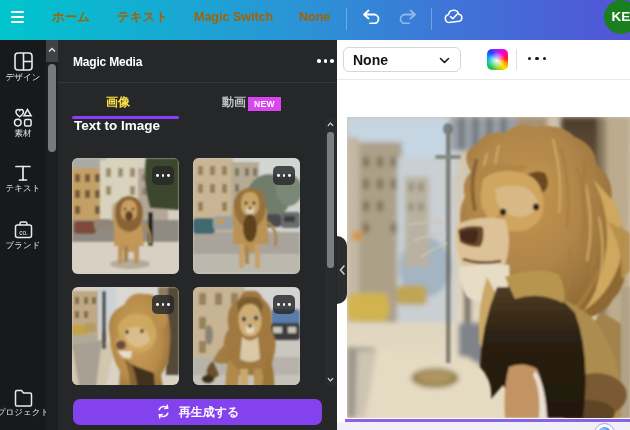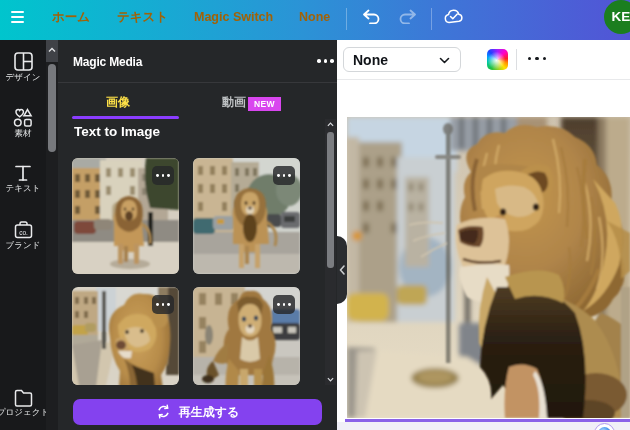--- a/index.html
+++ b/index.html
@@ -26,21 +26,21 @@
   
   #panel { left:58px; top:40px; width:279px; height:390px; background:#252729; }
   #ptitle { position:absolute; left:15px; top:0; height:42px; line-height:44px; color:#fff; font-weight:bold; font-size:12px; letter-spacing:-0.2px; }
   .hdots { position:absolute; display:flex; gap:3px; }
   .hdots i { width:3.5px; height:3.5px; border-radius:50%; background:#fff; }
   #pdivider { position:absolute; left:0; top:42px; width:279px; height:1px; background:#37383b; }
   .tabtxt { position:absolute; top:49px; height:28px; line-height:27px; font-size:12px; font-weight:bold; }
   #tabline { position:absolute; left:14px; top:76px; width:107px; height:2.5px; border-radius:2px; background:#8b3dff; }
   .newbadge { position:absolute; left:190px; top:57px; width:33px; height:14px; background:#d946ef; border-radius:0;
       color:#fff; font-size:8.5px; font-weight:bold; text-align:center; line-height:14px; letter-spacing:0.4px; }
-  #ttimg { position:absolute; left:16px; top:84px; color:#fff; font-weight:bold; font-size:13.5px; }
+  #ttimg { position:absolute; left:16px; top:78px; color:#fff; font-weight:bold; font-size:13.5px; }
   .thumb-img { position:absolute; width:107px; height:116px; border-radius:6px; overflow:hidden; }
   .tdots { position:absolute; width:22px; height:19px; background:rgba(38,39,42,0.82); border-radius:5px;
       display:flex; align-items:center; justify-content:center; gap:3px; }
   .tdots i { width:2.8px; height:2.8px; border-radius:50%; background:#fff; }
   #pscroll { position:absolute; right:1px; top:79px; width:11px; height:266px; background:#2a2b2e; }
   #pscroll .thumbv { position:absolute; left:2px; top:13px; width:7px; height:136px; background:#7b7d81; border-radius:3px; }
   #regenbtn { position:absolute; left:15px; top:359px; width:249px; height:26px; background:#8442ef; border-radius:7px;
       color:#fff; font-weight:bold; font-size:12px; text-align:center; line-height:26px; }
 
   

